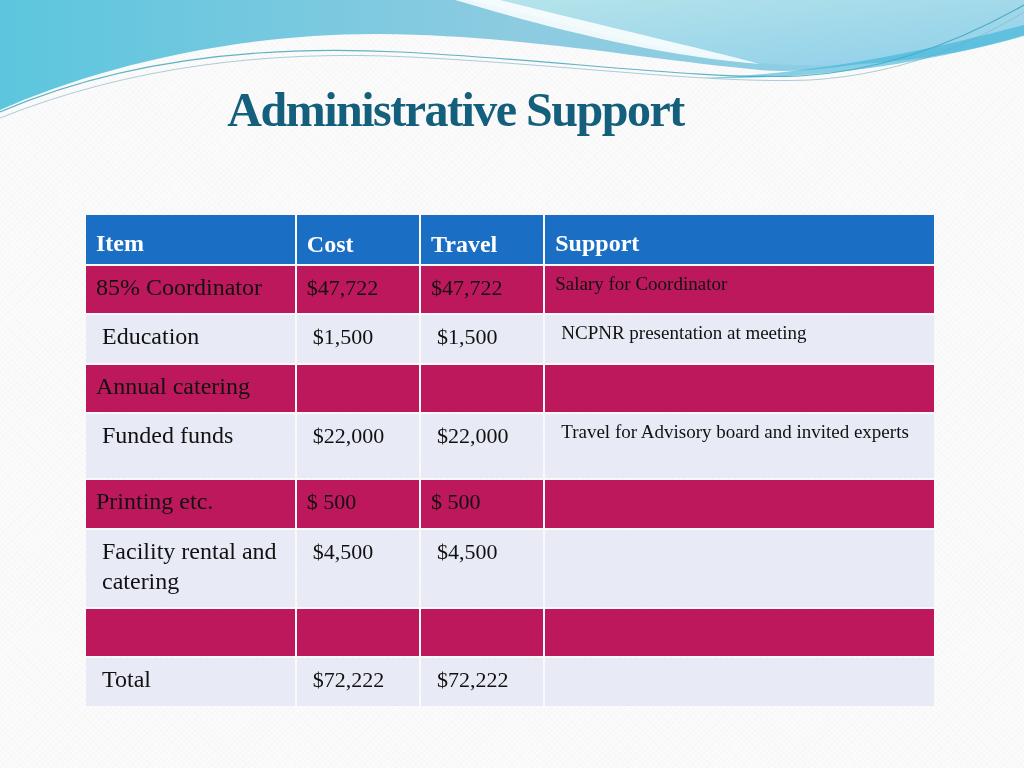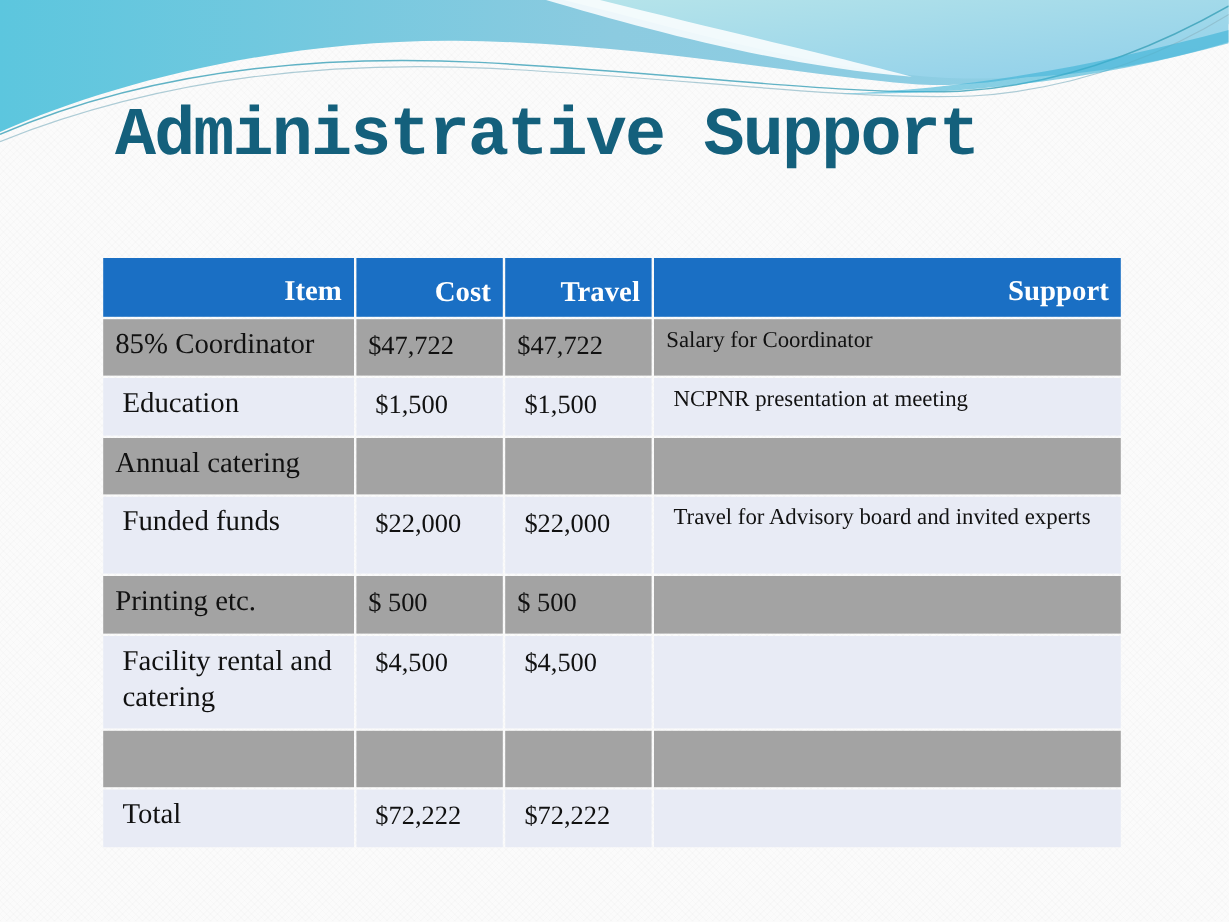--- a/index.html
+++ b/index.html
@@ -28,23 +28,23 @@
       top: 0;
       width: 1024px;
       height: 130px;
     }
     .slide-title {
       position: absolute;
       left: 0;
       width: 911px;
       top: 82px;
       text-align: center;
-      font-family: Liberation Mono, monospace;
+      font-family: Liberation Serif, serif;
       font-weight: bold;
-      font-size: 57px;
+      font-size: 48px;
       letter-spacing: -1.5px;
       color: #14607c;
       margin: 0;
     }
     .budget-table {
       position: absolute;
       left: 86px;
       top: 215px;
       width: 852px;
       border-collapse: separate;
@@ -57,23 +57,22 @@
       vertical-align: top;
       color: #111;
     }
     .budget-table th {
       background: #1a6fc4;
       color: #ffffff;
       font-weight: bold;
       font-size: 24px;
       height: 41px;
       vertical-align: middle;
-      text-align: right;
     }
-    .budget-table tr.odd td { background: #a3a3a3; }
+    .budget-table tr.odd td { background: #be185d; }
     .budget-table tr.even td { background: #e8ebf5; padding-left: 16px; }
     .c-item { width: 188px; font-size: 24px; padding-top: 6px !important; line-height: 30px; }
     .c-cost { width: 98px; font-size: 22px; padding-top: 8px !important; line-height: 28px; }
     .c-fund { width: 98px; font-size: 22px; padding-top: 8px !important; line-height: 28px; }
     .c-comm { width: 382px; font-size: 19px; padding-top: 6px !important; line-height: 24px; }
     .h40 td { height: 40px; }
     .h39 td { height: 39px; }
     .h56 td { height: 56px; }
     .h69 td { height: 69px; }
   </style>

